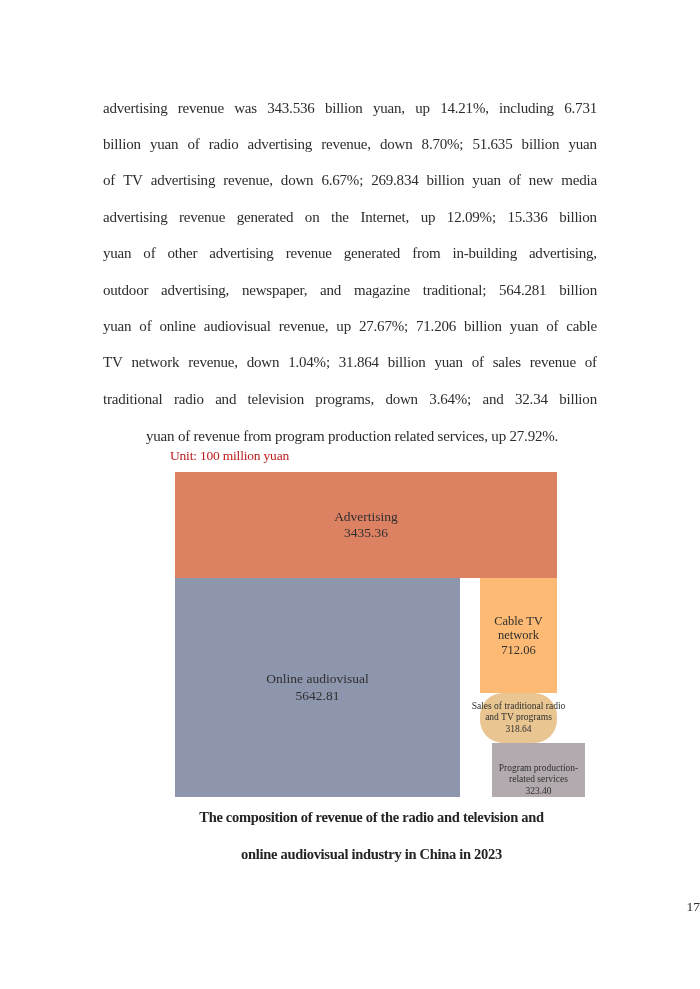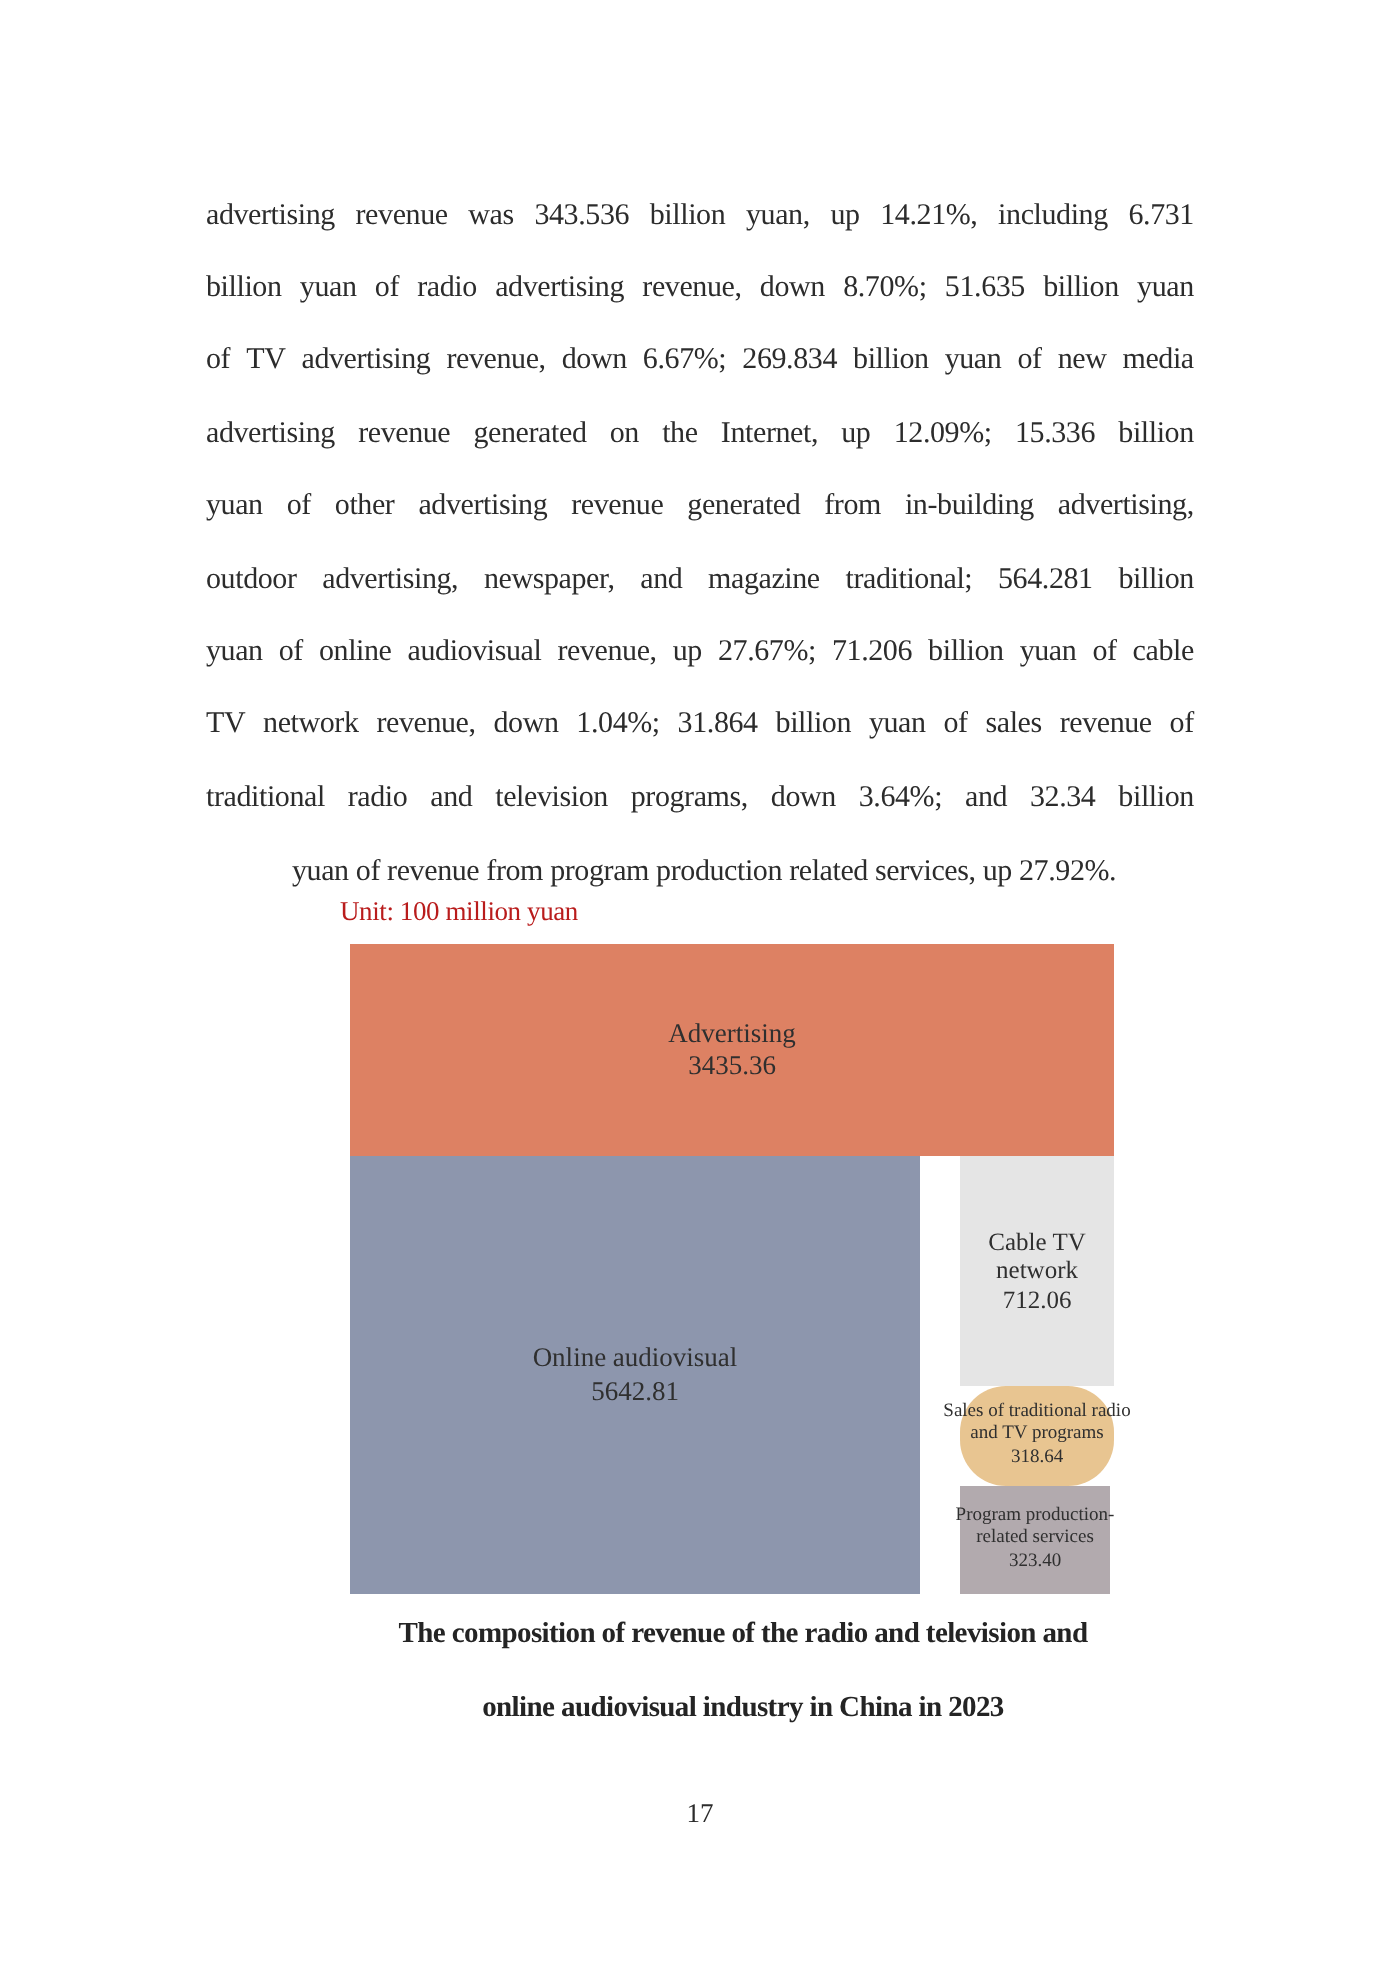--- a/index.html
+++ b/index.html
@@ -43,42 +43,42 @@
   .tm-block {
     position: absolute;
     display: flex; flex-direction: column;
     align-items: center; justify-content: center;
     text-align: center; color: #2f2f2f;
   }
   .blk-adv    { left: 0;     top: 0;     width: 382px; height: 106px; }
   .blk-online { left: 0;     top: 106px; width: 285px; height: 219px; }
   .blk-cable  { left: 305px; top: 106px; width: 77px;  height: 115px; }
   .blk-sales  { left: 305px; top: 221px; width: 77px;  height: 50px; border-radius: 23px;  }
-  .blk-prog   { left: 305px; top: 271px; width: 75px;  height: 54px;  }
+  .blk-prog   { left: 317px; top: 271px; width: 93px;  height: 54px; justify-content: flex-end;  }
   .blk-adv .t-label, .blk-adv .t-value,
   .blk-online .t-label, .blk-online .t-value { font-size: 13.5px; line-height: 16.5px; }
   .blk-cable .t-label, .blk-cable .t-value { font-size: 12.5px; line-height: 14.5px; }
   .blk-sales .t-label, .blk-sales .t-value,
   .blk-prog .t-label, .blk-prog .t-value { font-size: 9.5px; line-height: 11.5px; }
   .blk-sales .t-label, .blk-prog .t-label { width: 104px; }
   .blk-cable .t-label { width: 70px; }
 
   
   .caption-line {
     position: absolute; left: 0; width: 700px;
     text-align: center; font-weight: bold;
     font-size: 14.5px; letter-spacing: -0.3px; color: #242424; padding-left: 43px;
   }
   .caption-1 { top: 809px; }
   .caption-2 { top: 846px; }
 
   
   .page-number {
     position: absolute; left: 0; top: 899px; width: 700px;
-    text-align: center; font-size: 13.5px; color: #2c2c2c;
+    text-align: right; font-size: 13.5px; color: #2c2c2c;
   }
 </style>
 </head>
 <body>
 
 <div class="page">
 
   <div class="paragraph">
     <div class="para-line">
         <span>advertising</span>
@@ -199,21 +199,21 @@
 
   <div class="treemap">
     <div class="tm-block blk-adv" style="background: rgb(221, 129, 99);">
       <div class="t-label">Advertising</div>
       <div class="t-value">3435.36</div>
     </div>
     <div class="tm-block blk-online" style="background: rgb(141, 150, 173);">
       <div class="t-label">Online audiovisual</div>
       <div class="t-value">5642.81</div>
     </div>
-    <div class="tm-block blk-cable" style="background: #e5e5e5;">
+    <div class="tm-block blk-cable" style="background: #fdba74;">
       <div class="t-label">Cable TV network</div>
       <div class="t-value">712.06</div>
     </div>
     <div class="tm-block blk-sales" style="background: rgb(232, 197, 145);">
       <div class="t-label">Sales of traditional radio and TV programs</div>
       <div class="t-value">318.64</div>
     </div>
     <div class="tm-block blk-prog" style="background: rgb(178, 170, 174);">
       <div class="t-label">Program production-related services</div>
       <div class="t-value">323.40</div>

